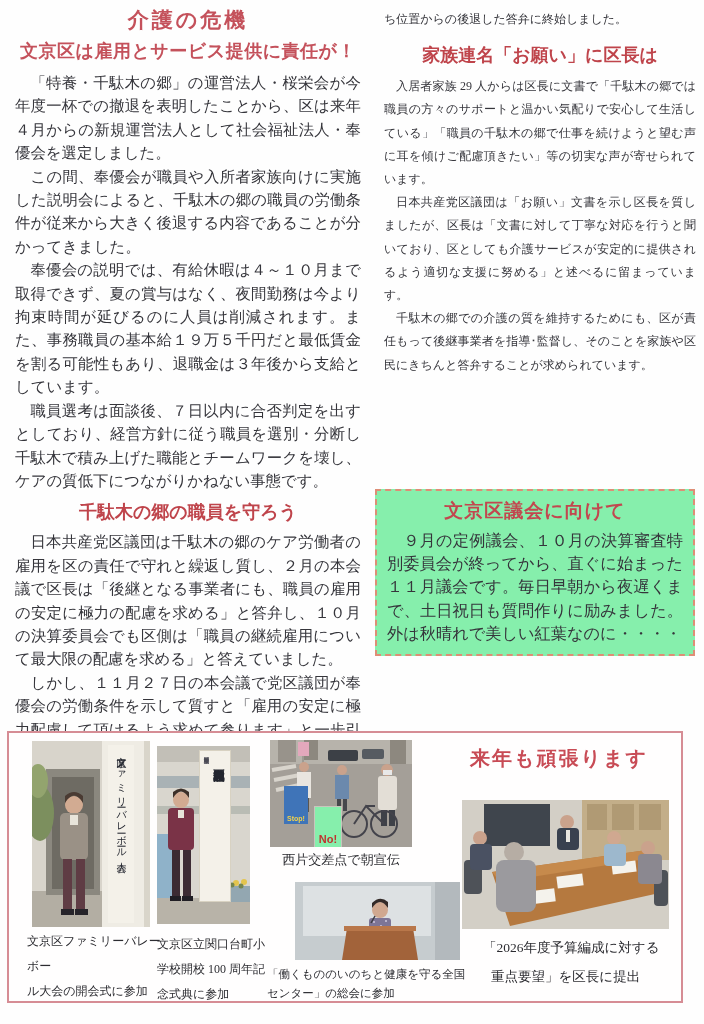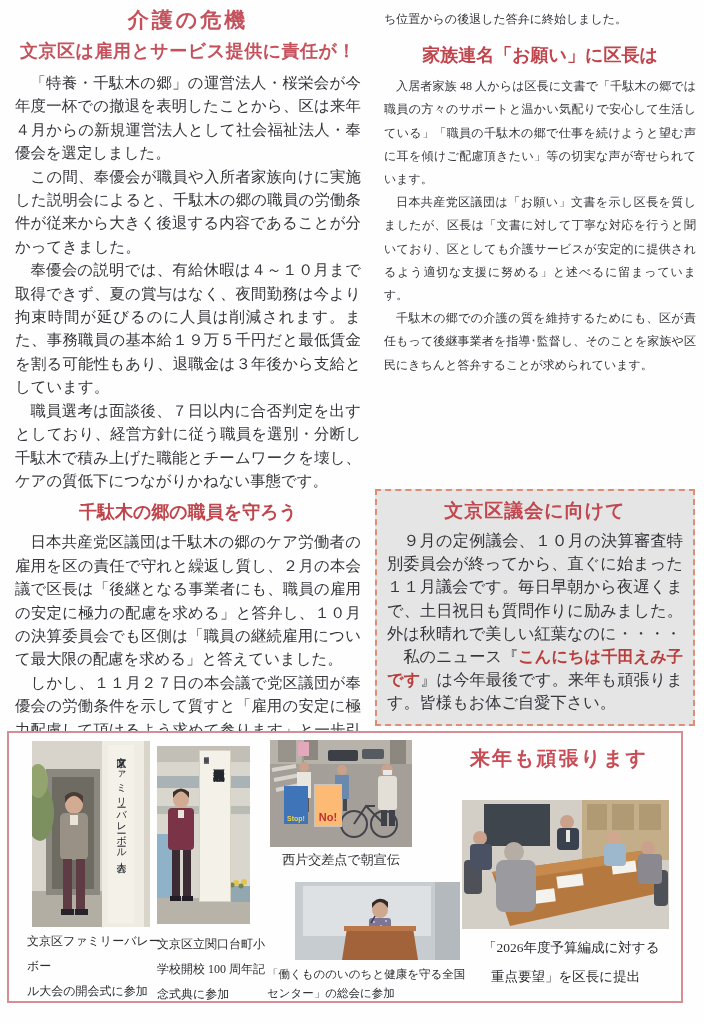--- a/index.html
+++ b/index.html
@@ -17,42 +17,42 @@
     color:#c4515b;font-weight:bold;margin:0 0 8px;}
   h3.section{font-size:18px;line-height:24px;text-align:center;color:#bf444b;
     font-weight:bold;margin:8px 0 6px;}
   .col-right h3.section{margin:12px 0 8px;}
   p.body{margin:0;text-align:justify;text-indent:1em;}
   .col-left p.body{font-size:15.4px;line-height:23.4px;}
   .col-right p.body{font-size:12px;line-height:23.2px;}
   p.body.noindent{text-indent:0;}
   
   .council-box{position:absolute;left:375px;top:489px;width:296px;
-    border:2px dashed #de8e76;padding:8px 10px 8px;background:#e5e5e5;}
+    border:2px dashed #de8e76;padding:8px 10px 8px;background:#86efac;}
   .council-box h3{font-size:19px;line-height:23px;text-align:center;color:#c2474f;
     font-weight:bold;margin:0 0 8px;letter-spacing:1px;}
   .council-box p.body{font-size:16.2px;line-height:23.2px;}
   .red-inline{color:#b83e3c;font-weight:bold;}
   
   .activity-box{position:absolute;left:7px;top:731px;width:672px;height:268px;
     border:2px solid #d68d95;background:#fffefe;}
   .act-heading{position:absolute;left:420px;top:12px;width:260px;text-align:center;
     font-size:20px;font-weight:bold;color:#c84b55;letter-spacing:2px;margin:0;}
   .photo{position:absolute;overflow:hidden;background:#cfcbc2;box-shadow:0 0 0 1px #e4e0d8 inset;}
   .photo svg{position:absolute;left:0;top:0;display:block;}
   .caption{position:absolute;color:#2c2c31;}
   .caption .cap-line{display:block;}
   .vsign{position:absolute;background:#f4f1e9;}
   .vtext{writing-mode:vertical-rl;text-orientation:upright;color:#23262f;
     font-family:"Liberation Serif","DejaVu Serif",serif;}
   
   .board{position:absolute;display:flex;flex-direction:column;justify-content:flex-end;
     align-items:center;font-family:"Liberation Sans","DejaVu Sans",sans-serif;}
   .board-blue{background:#3f74b8;color:#f2d24b;}
-  .board-white{background:#fdba74;border:1px solid #c9c5bd;color:#c03230;}
+  .board-white{background:#86efac;border:1px solid #c9c5bd;color:#c03230;margin-top:22px;}
 </style>
 </head>
 <body>
 
 <div class="page">
 
   <div class="col-left">
     <h1 class="title">介護の危機</h1>
     <h2 class="subtitle">文京区は雇用とサービス提供に責任が！</h2>
     <p class="body">「特養・千駄木の郷」の運営法人・桜栄会が今年度一杯での撤退を表明したことから、区は来年４月からの新規運営法人として社会福祉法人・奉優会を選定しました。</p>
@@ -60,29 +60,28 @@
     <p class="body">奉優会の説明では、有給休暇は４～１０月まで取得できず、夏の賞与はなく、夜間勤務は今より拘束時間が延びるのに人員は削減されます。また、事務職員の基本給１９万５千円だと最低賃金を割る可能性もあり、退職金は３年後から支給としています。</p>
     <p class="body">職員選考は面談後、７日以内に合否判定を出すとしており、経営方針に従う職員を選別・分断し千駄木で積み上げた職能とチームワークを壊し、ケアの質低下につながりかねない事態です。</p>
     <h3 class="section">千駄木の郷の職員を守ろう</h3>
     <p class="body">日本共産党区議団は千駄木の郷のケア労働者の雇用を区の責任で守れと繰返し質し、２月の本会議で区長は「後継となる事業者にも、職員の雇用の安定に極力の配慮を求める」と答弁し、１０月の決算委員会でも区側は「職員の継続雇用について最大限の配慮を求める」と答えていました。</p>
     <p class="body">しかし、１１月２７日の本会議で党区議団が奉優会の労働条件を示して質すと「雇用の安定に極力配慮して頂けるよう求めて参ります」と一歩引いた立</p>
   </div>
 
   <div class="col-right">
     <p class="body noindent">ち位置からの後退した答弁に終始しました。</p>
     <h3 class="section">家族連名「お願い」に区長は</h3>
-    <p class="body">入居者家族 48 人からは区長に文書で「千駄木の郷では職員の方々のサポートと温かい気配りで安心して生活している」「職員の千駄木の郷で仕事を続けようと望む声に耳を傾けご配慮頂きたい」等の切実な声が寄せられています。</p>
+    <p class="body">入居者家族 29 人からは区長に文書で「千駄木の郷では職員の方々のサポートと温かい気配りで安心して生活している」「職員の千駄木の郷で仕事を続けようと望む声に耳を傾けご配慮頂きたい」等の切実な声が寄せられています。</p>
     <p class="body">日本共産党区議団は「お願い」文書を示し区長を質しましたが、区長は「文書に対して丁寧な対応を行うと聞いており、区としても介護サービスが安定的に提供されるよう適切な支援に努める」と述べるに留まっています。</p>
     <p class="body">千駄木の郷での介護の質を維持するためにも、区が責任もって後継事業者を指導･監督し、そのことを家族や区民にきちんと答弁することが求められています。</p>
   </div>
 
   <div class="council-box">
     <h3>文京区議会に向けて</h3>
     <p class="body">９月の定例議会、１０月の決算審査特別委員会が終ってから、直ぐに始まった１１月議会です。毎日早朝から夜遅くまで、土日祝日も質問作りに励みました。外は秋晴れで美しい紅葉なのに・・・・</p>
-    <p class="body"><span>私のニュース『</span><span class="red-inline">こんにちは千田えみ子です</span><span>』は今年最後です。来年も頑張ります。皆様もお体ご自愛下さい。</span></p>
   </div>
 
   <div class="activity-box">
     <h3 class="act-heading">来年も頑張ります</h3>
 
     <div class="photo" style="left:23px;top:8px;width:118px;height:186px;">
       <svg width="118" height="186" viewBox="0 0 118 186">
         <rect width="118" height="186" fill="#d8d4cb"></rect>
         <rect x="0" y="150" width="118" height="36" fill="#b3aea3"></rect>
         <rect x="14" y="28" width="54" height="126" fill="#8b887f"></rect>

